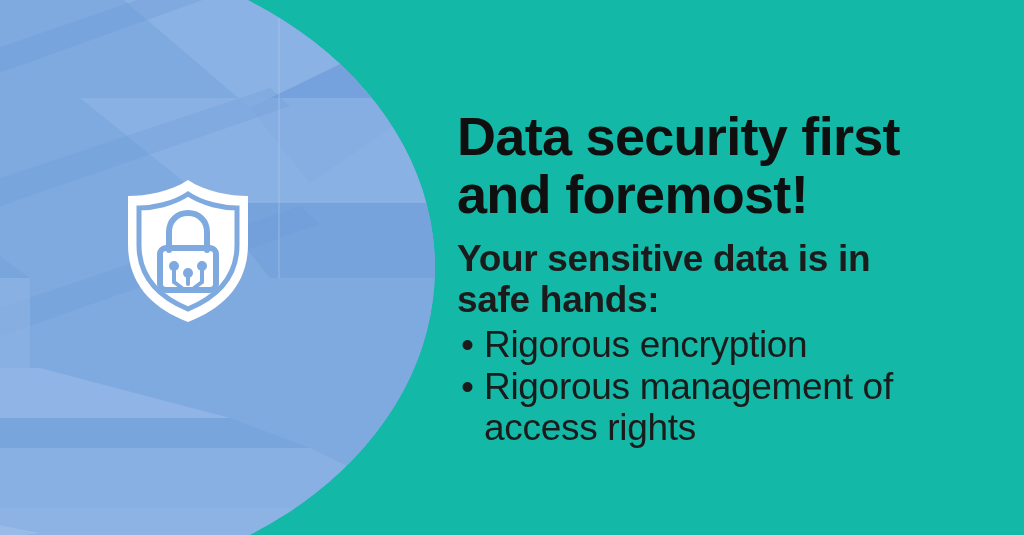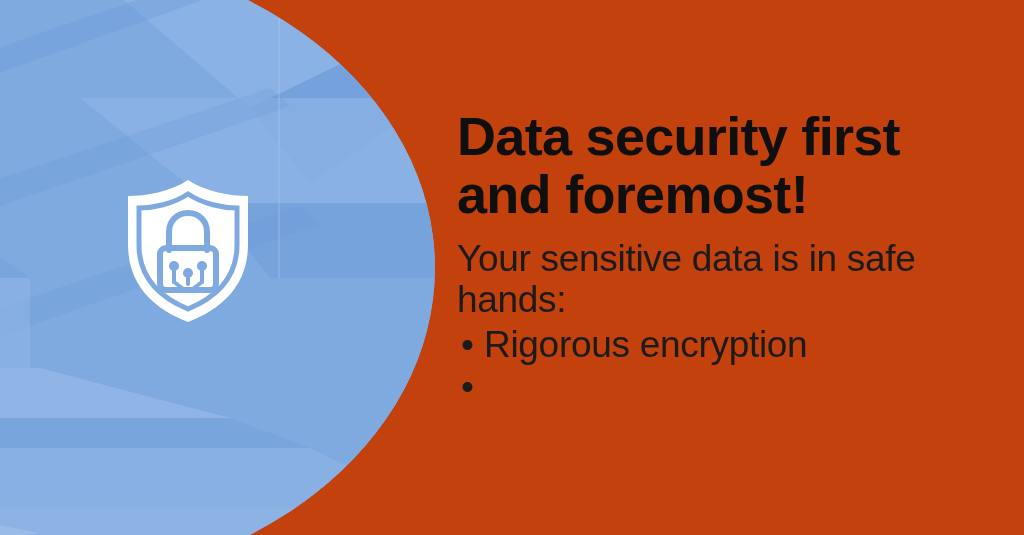--- a/index.html
+++ b/index.html
@@ -9,21 +9,21 @@
   }
   body {
     font-family: "Liberation Sans", sans-serif;
   }
 
   #slide {
     position: relative;
     width: 1024px;
     height: 535px;
     overflow: hidden;
-    background: #c2410c;
+    background: #14b8a6;
   }
 
   
   .blue-panel {
     position: absolute;
     left: -390px;
     top: -52px;
     width: 825px;
     height: 640px;
     border-radius: 50% / 50%;
@@ -58,21 +58,21 @@
     margin: 0;
     font-size: 54px;
     font-weight: bold;
     line-height: 1.07;
     letter-spacing: -0.7px;
     color: #0f0f0f;
   }
   .subhead {
     margin: 14px 0 0 0;
     font-size: 37px;
-    font-weight: normal;
+    font-weight: bold;
     line-height: 1.12;
     letter-spacing: -0.3px;
     color: #1b1b1b;
     max-width: 470px;
   }
   .bullets {
     margin: 4px 0 0 0;
     padding: 0;
     list-style: none;
   }
@@ -165,17 +165,18 @@
 
     <p class="subhead">Your sensitive data is in safe hands:</p>
 
     <ul class="bullets">
       <li>
         <span class="dot">•</span>
         <span>Rigorous encryption</span>
       </li>
       <li>
         <span class="dot">•</span>
+        <span>Rigorous management of access rights</span>
       </li>
     </ul>
   </div>
 
 </div>
 
 </body></html>

